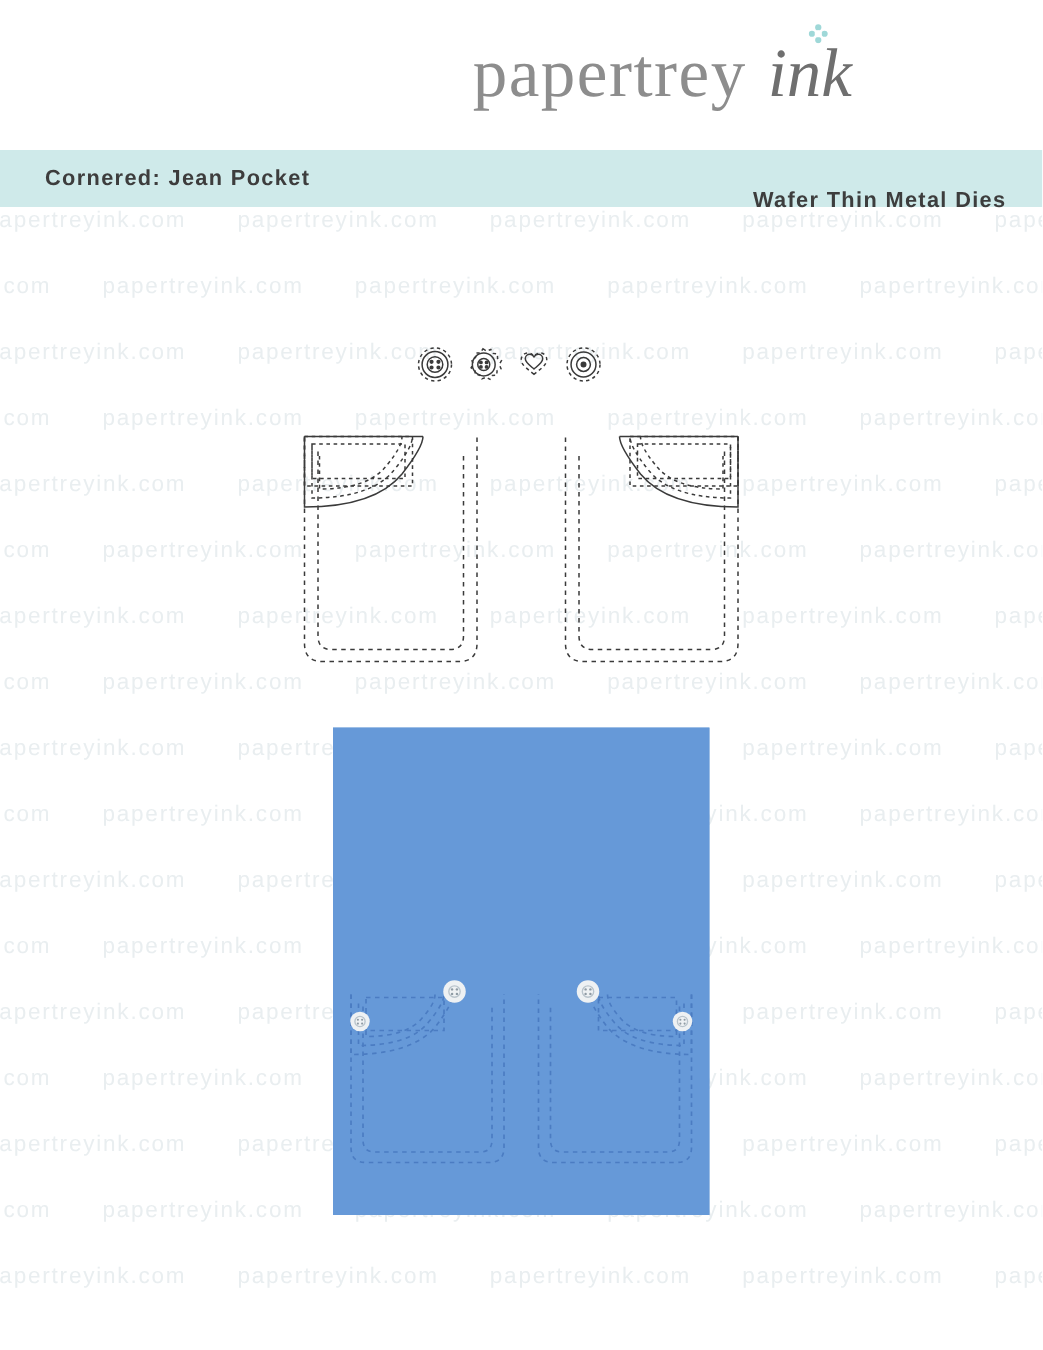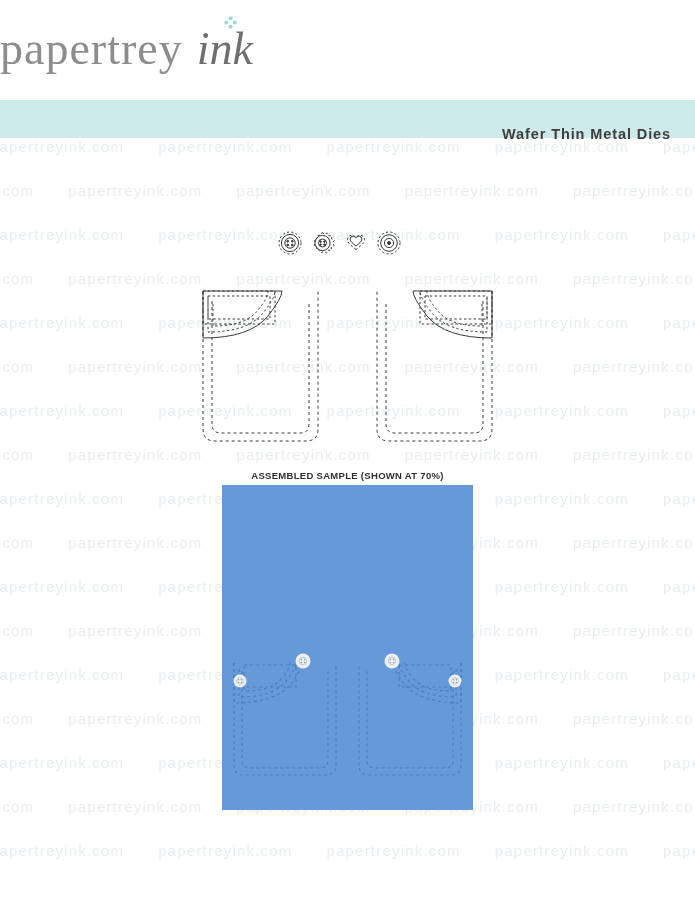--- a/index.html
+++ b/index.html
@@ -14,21 +14,21 @@
     position: relative;
     width: 695px; height: 900px;
     background: #ffffff;
     overflow: hidden;
   }
 
   
   .brand {
     position: absolute;
     top: 22px; left: 0; width: 568px;
-    text-align: left;
+    text-align: right;
     user-select: none;
   }
   .brand-word {
     font-family: "Liberation Serif", serif;
     font-size: 46px;
     letter-spacing: 1px;
     color: #8d8d8d;
     display: inline-block;
     vertical-align: middle;
     font-weight: 400;
@@ -135,20 +135,21 @@
             <circle cx="10" cy="3.5" r="3.2"></circle>
             <circle cx="16.5" cy="10" r="3.2"></circle>
             <circle cx="10" cy="16.5" r="3.2"></circle>
             <circle cx="3.5" cy="10" r="3.2"></circle>
             <circle cx="10" cy="10" r="3.6" fill="#ffffff"></circle>
           </g>
         </svg></span>
   </div>
 
   <div class="titlebar">
+    <div class="titlebar-left">Cornered: Jean Pocket</div>
     <div class="titlebar-right">Wafer Thin Metal Dies</div>
   </div>
 
   <div class="watermark-layer" id="wm">
       <div class="wm-row" style="top: 0px; left: -10px;"><span>papertreyink.com</span><span>papertreyink.com</span><span>papertreyink.com</span><span>papertreyink.com</span><span>papertreyink.com</span></div>
       <div class="wm-row" style="top: 44px; left: -100px;"><span>papertreyink.com</span><span>papertreyink.com</span><span>papertreyink.com</span><span>papertreyink.com</span><span>papertreyink.com</span></div>
       <div class="wm-row" style="top: 88px; left: -10px;"><span>papertreyink.com</span><span>papertreyink.com</span><span>papertreyink.com</span><span>papertreyink.com</span><span>papertreyink.com</span></div>
       <div class="wm-row" style="top: 132px; left: -100px;"><span>papertreyink.com</span><span>papertreyink.com</span><span>papertreyink.com</span><span>papertreyink.com</span><span>papertreyink.com</span></div>
       <div class="wm-row" style="top: 176px; left: -10px;"><span>papertreyink.com</span><span>papertreyink.com</span><span>papertreyink.com</span><span>papertreyink.com</span><span>papertreyink.com</span></div>
       <div class="wm-row" style="top: 220px; left: -100px;"><span>papertreyink.com</span><span>papertreyink.com</span><span>papertreyink.com</span><span>papertreyink.com</span><span>papertreyink.com</span></div>
@@ -225,21 +226,20 @@
           <path d="M487 160 L487 194 Q447 194 432 175 Q420 160 420 153" stroke-dasharray="2.4,2.4"></path>
           <path d="M482 166 L482 188 Q449 188 437 172 Q427 160 427 153" stroke-dasharray="2.4,2.4"></path>
           <rect x="420" y="153" width="72" height="33" stroke-dasharray="2.4,2.4"></rect>
           <rect x="425" y="158" width="62" height="23" stroke-dasharray="2.4,2.4"></rect>
           <path d="M413 153 L492 153"></path>
         </g>
       </g>
     </svg>
   </div>
 
-  <div class="sample-caption">ASSEMBLED SAMPLE (SHOWN AT 70%)</div>
 
   <div class="sample-photo">
     <svg width="251" height="325" viewBox="0 0 251 325">
       <rect x="0" y="0" width="251" height="325" fill="#6699d8"></rect>
       <g fill="none" stroke="#4b7cc2" stroke-width="1.1">
 
         <g>
           <path d="M12 178 L12 280 Q12 290 22 290 L104 290 Q114 290 114 280 L114 178" stroke-dasharray="3,3"></path>
           <path d="M20 186 L20 275 Q20 283 28 283 L98 283 Q106 283 106 275 L106 186" stroke-dasharray="3,3"></path>
           <path d="M12 178 L12 218 Q52 218 68 200 Q80 184 80 178" stroke-dasharray="3,3"></path>

